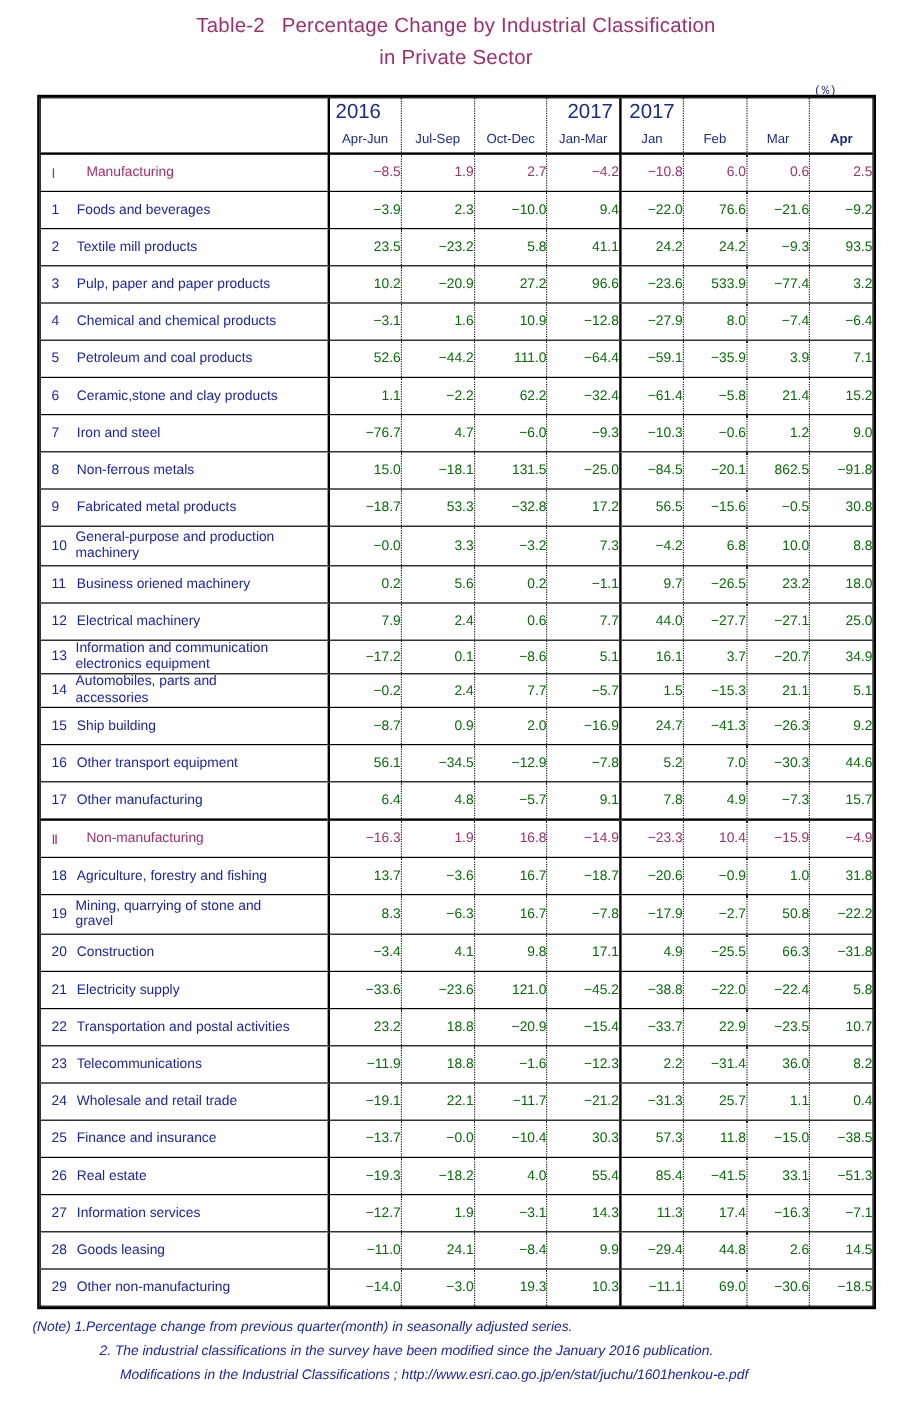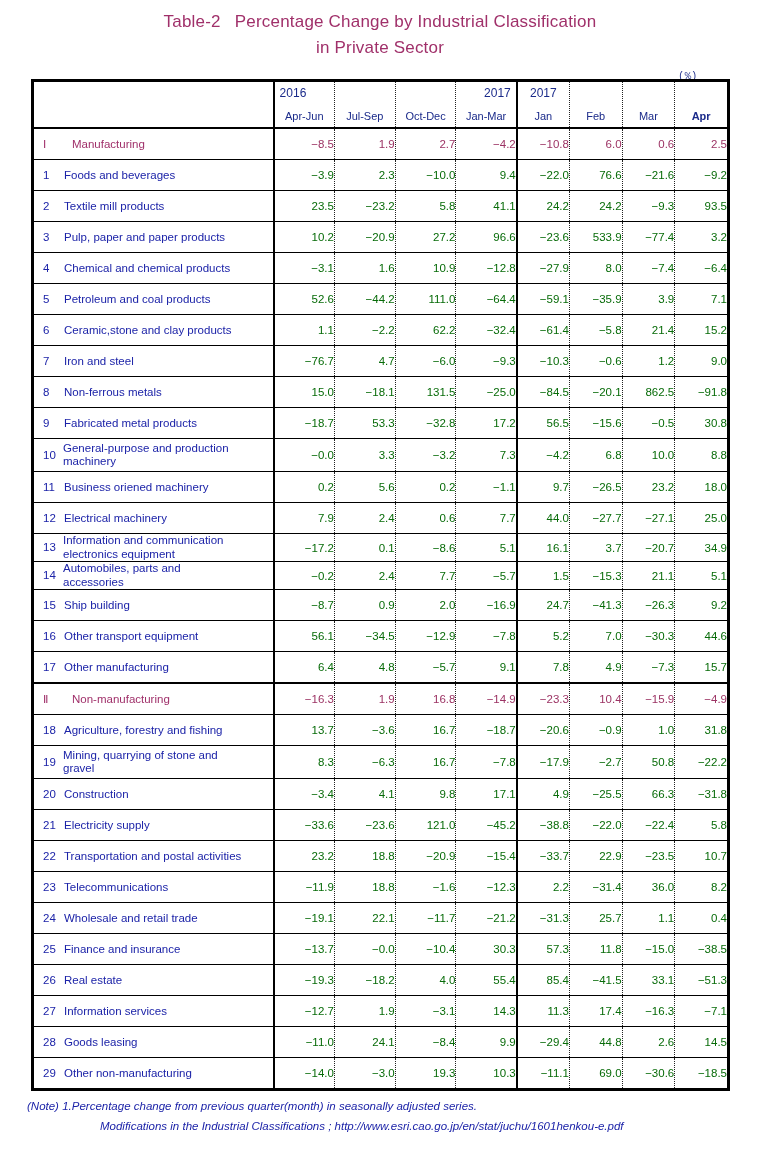--- a/index.html
+++ b/index.html
@@ -67,21 +67,21 @@
   .hd-label{border-right:2px solid #000;}
   .hd-cell{
     text-align:center;
     position:relative;
     border-right:1px dotted #222;
   }
   .hd-cell.blkend{border-right:2px solid #000;}
   .hd-cell.last{border-right:none;font-weight:bold;}
   .hd-yr{
     position:absolute;top:5px;left:0;right:0;
-    font-size:12px;line-height:12px;
+    font-size:17px;line-height:12px;
   }
   .hd-yr.l{text-align:left;padding-left:5px;}
   .hd-yr.r{text-align:right;padding-right:5px;}
   .hd-yr.c{text-align:center;}
   .hd-pd{
     position:absolute;bottom:5px;left:0;right:0;
     text-align:center;font-size:11px;line-height:12px;
   }
 
   
@@ -745,16 +745,17 @@
             <td class="num">69.0</td>
             <td class="num">−30.6</td>
             <td class="num last">−18.5</td>
           </tr>
         </tbody>
     </table>
   </div>
 
   <div class="notes">
     <div class="n1">(Note) 1.Percentage change from previous quarter(month) in seasonally adjusted series.</div>
+    <div class="n2">2. The industrial classifications in the survey have been modified since  the January 2016 publication.</div>
     <div class="n3">Modifications in the Industrial Classifications ;   http://www.esri.cao.go.jp/en/stat/juchu/1601henkou-e.pdf</div>
   </div>
 
 </div>
 
 </body></html>

